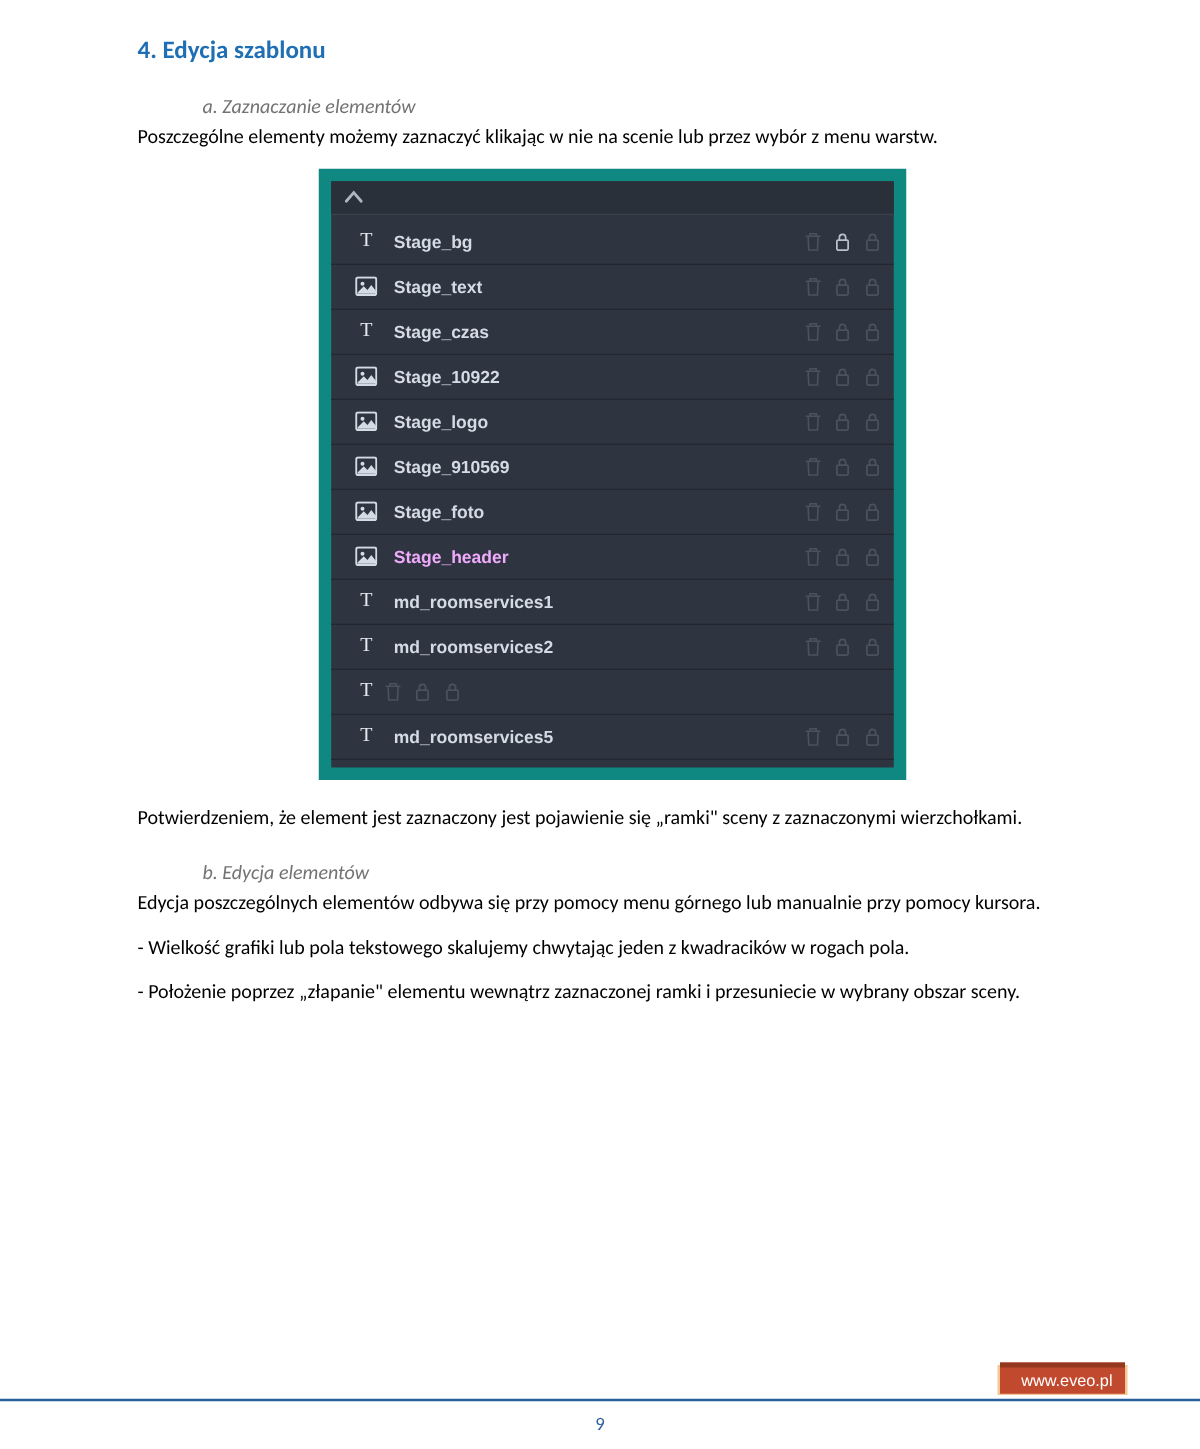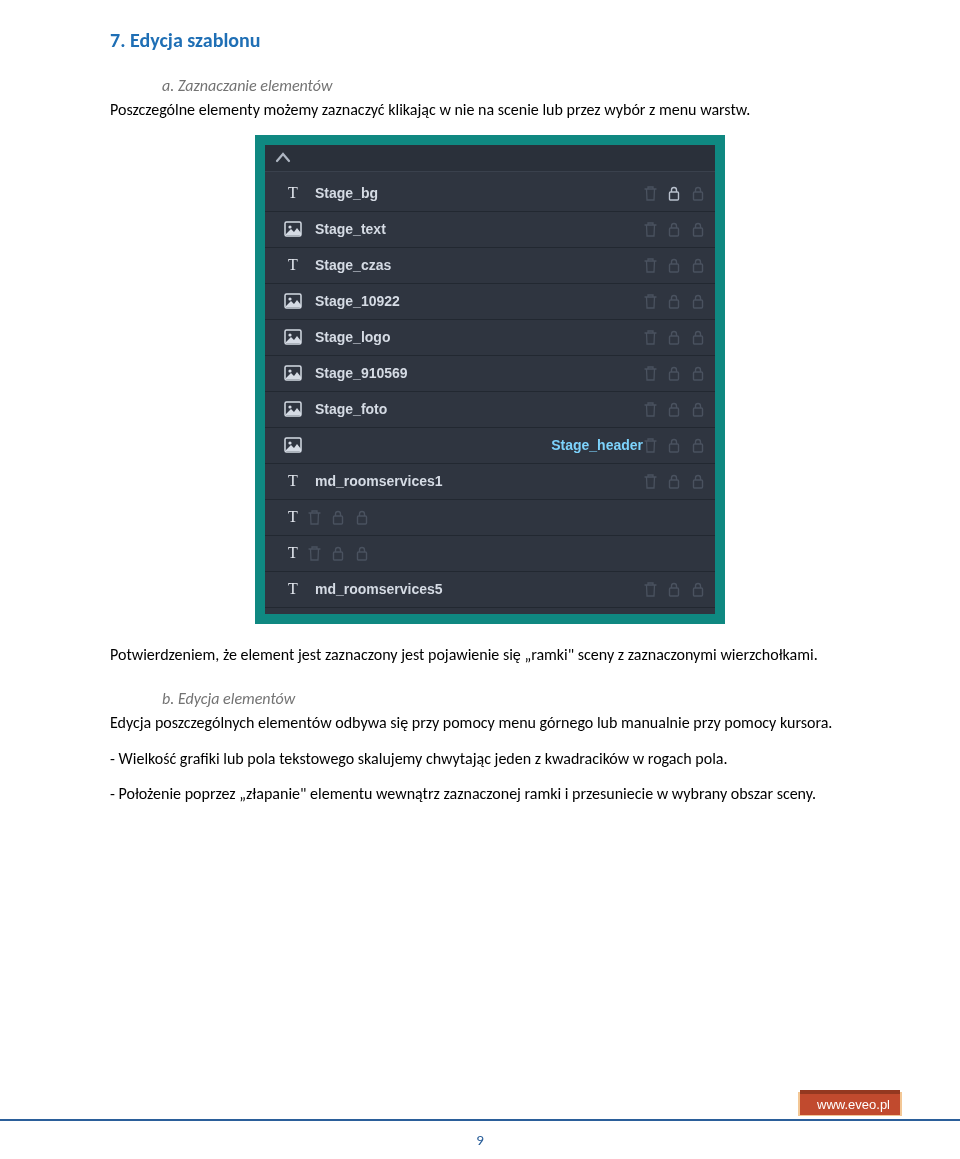--- a/index.html
+++ b/index.html
@@ -57,21 +57,21 @@
   .layer-row {
     display: flex;
     align-items: center;
     height: 36px;
     padding: 0 10px 0 14px;
     border-bottom: 1px solid #222831;
     color: #d5dbe4;
     font-size: 14px;
     font-family: "Segoe UI", Arial, sans-serif;
   }
-  .layer-row.selected { color: #7dd3fc; text-align: right; }
+  .layer-row.selected { color: #f0abfc; }
   .layer-type {
     width: 28px;
     display: flex;
     align-items: center;
     justify-content: center;
     flex: 0 0 28px;
   }
   .layer-type .t {
     font-family: Georgia, serif;
     font-size: 16px;
@@ -126,21 +126,21 @@
     bottom: 43px;
     width: 104px;
     height: 24px;
     background: #f3c795;
     z-index: -1;
   }
 </style>
 </head>
 <body>
 
-<h2 class="section-title">7.  Edycja szablonu</h2>
+<h2 class="section-title">4.  Edycja szablonu</h2>
 
 <h3 class="sub-title">a. Zaznaczanie elementów</h3>
 <p class="body">Poszczególne elementy możemy zaznaczyć klikając w nie na scenie lub przez wybór z menu warstw.</p>
 
 <div class="panel-wrap">
   <div class="panel">
     <div class="panel-header">
       <span>
         <svg width="16" height="14" viewBox="0 0 16 14">
             <path d="M2 10 L8 3 L14 10" stroke="#aeb6c2" stroke-width="2.2" fill="none" stroke-linecap="round"></path>
@@ -394,20 +394,21 @@
                 <rect x="1.5" y="6" width="9" height="8" rx="1" fill="none" stroke="currentColor" stroke-width="1.4"></rect>
                 <path d="M3.5 6 V4 a2.5 2.5 0 0 1 5 0 V6" fill="none" stroke="currentColor" stroke-width="1.4"></path>
               </svg>
             </span>
           </div>
         </div>
         <div class="layer-row">
           <div class="layer-type">
             <span class="t">T</span>
           </div>
+          <div class="layer-name">md_roomservices2</div>
           <div class="layer-icons">
             <span class="ico">
               <svg width="13" height="15" viewBox="0 0 13 15">
                 <path d="M1 3 H12 M4 3 V1 H9 V3 M2.5 3 L3 14 H10 L10.5 3" stroke="currentColor" stroke-width="1.3" fill="none" stroke-linecap="round"></path>
               </svg>
             </span>
             <span class="ico">
               <svg width="12" height="15" viewBox="0 0 12 15">
                 <rect x="1.5" y="6" width="9" height="8" rx="1" fill="none" stroke="currentColor" stroke-width="1.4"></rect>
                 <path d="M3.5 6 V4 a2.5 2.5 0 0 1 5 0 V6" fill="none" stroke="currentColor" stroke-width="1.4"></path>

